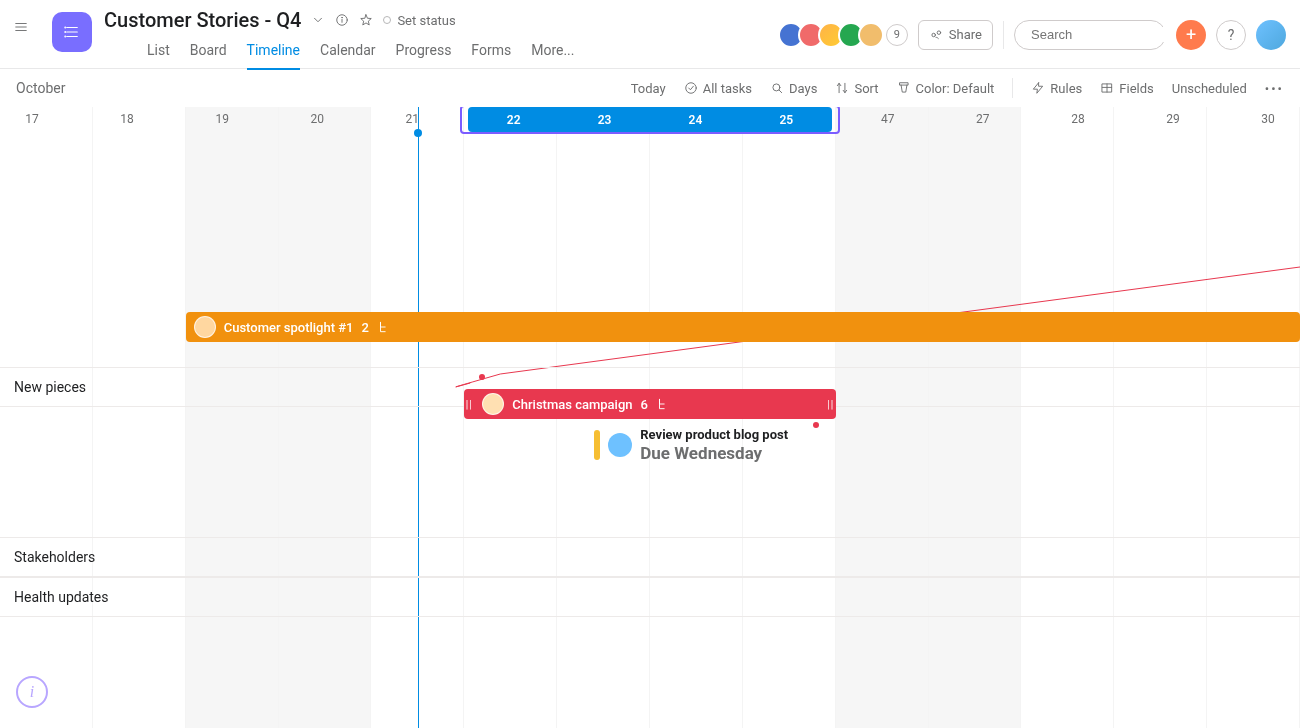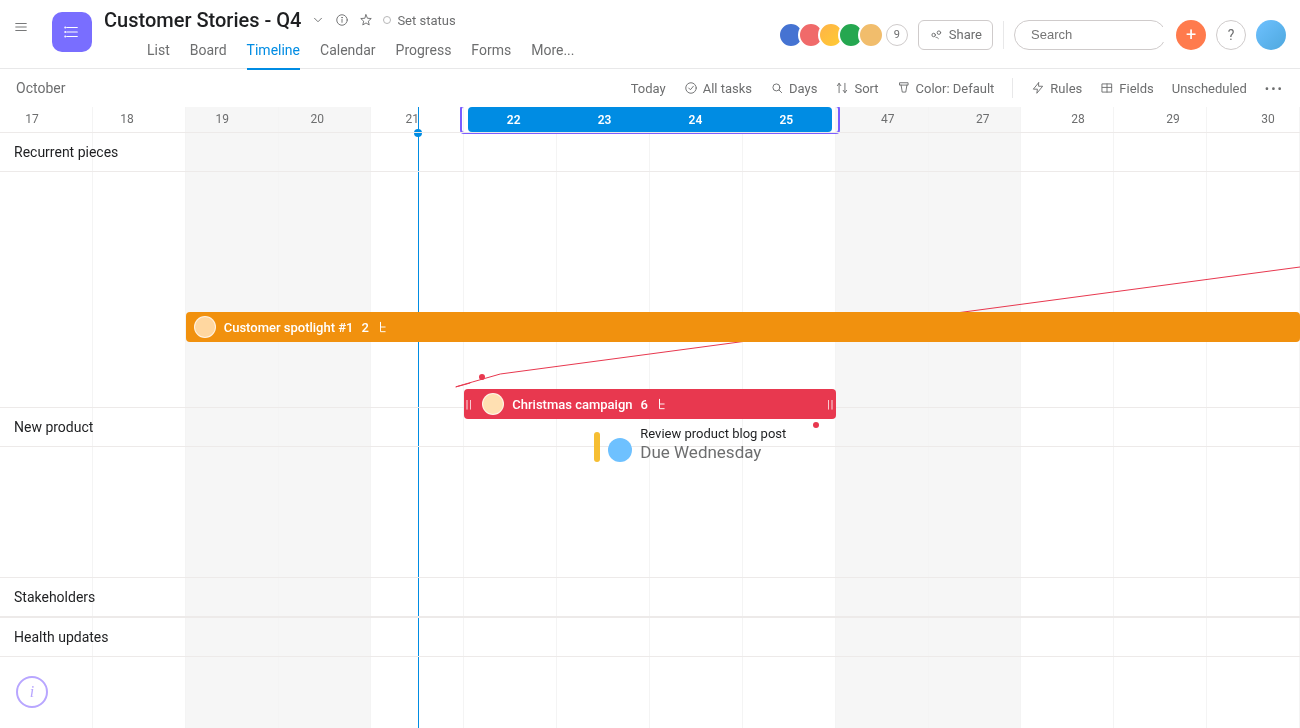--- a/index.html
+++ b/index.html
@@ -49,21 +49,21 @@
 
   .sections { position:absolute; top:25px; left:0; right:0; }
   .section-row { height:40px; border-top:1px solid #edeae9; border-bottom:1px solid #edeae9; display:flex; align-items:center; padding-left:14px; font-size:14px; color:#1e1f21; background:rgba(255,255,255,0); }
   .gap { position:relative; }
   .task-bar { position:absolute; height:30px; border-radius:4px; display:flex; align-items:center; padding:12px 8px; gap:8px; color:#fff; font-size:13px; font-weight:500; cursor:pointer; }
   .task-bar .mini-avatar { width:22px; height:22px; border-radius:50%; background:#ffd7a0; border:1px solid rgba(255,255,255,0.7); }
   .orange-bar { background:#f1910e; }
   .red-bar { background:#e8384f; padding-left:18px; padding-right:18px; }
   .handle { position:absolute; top:0; bottom:0; width:10px; display:flex; align-items:center; justify-content:center; color:rgba(255,255,255,0.9); font-size:10px; letter-spacing:1px; }
   .handle.l{left:0;} .handle.r{right:0;}
-  .review-card { position:absolute; display:flex; align-items:flex-end; gap:8px; height:34px; }
+  .review-card { position:absolute; display:flex; align-items:center; gap:8px; height:34px;font-weight:bold; }
   .yellow-tab { width:6px; height:30px; background:#f6be32; border-radius:3px; }
   .review-avatar { width:24px; height:24px; border-radius:50%; background:#6ec1ff; }
   .review-text { font-size:13px; color:#1e1f21; line-height:1.2; }
   .review-due { font-size:17px; color:#6d6e6f; }
   .dep-link { position:absolute; pointer-events:none; }
   .dep-dot { position:absolute; width:6px; height:6px; border-radius:50%; background:#e8384f; transform:translate(-50%,-50%); }
   .float-info { position:absolute; left:16px; bottom:20px; width:32px; height:32px; border-radius:50%; border:2px solid #b8a6ff; color:#b8a6ff; display:flex; align-items:center; justify-content:center; font-family:serif; font-style:italic; cursor:pointer; background:#fff; }
   svg.icn { width:14px; height:14px; stroke:currentColor; fill:none; stroke-width:1.6; stroke-linecap:round; stroke-linejoin:round; }
   .icon-sm { color:#6d6e6f; display:inline-flex; }
 </style>
@@ -251,23 +251,22 @@
     </div>
   <div id="date-sel" class="date-select-box" style="left: 460.286px; width: 379.429px;"></div>
   <div id="today-line" class="today-line" style="left: 417.857px;"></div>
   <div id="today-dot" class="today-dot" style="left: 417.857px;"></div>
 
   <svg id="dep-link" class="dep-link" width="1300" height="728" style="left: 0px; top: 0px;">
       <path d="M 1300 160 L 500.28571428571433 267 Q 430.28571428571433 287 470.28571428571433 276" stroke="#e8384f" stroke-width="1" fill="none"></path>
     </svg>
 
   <div class="sections" id="sections">
-      <div class="section-row">Recurrent pieces</div>
       <div class="gap" style="height: 235px;"></div>
-      <div class="section-row">New product</div>
+      <div class="section-row">New pieces</div>
       <div class="gap" style="height: 130px;"></div>
       <div class="section-row">Stakeholders</div>
       <div class="section-row">Health updates</div>
     </div>
 
   <div id="bar-orange" class="task-bar orange-bar" style="left: 185.714px; right: 0px; top: 205px;">
     <div class="mini-avatar"></div>
     <span>Customer spotlight #1</span>
     <span>2</span>
     <span class="icon-sm">

